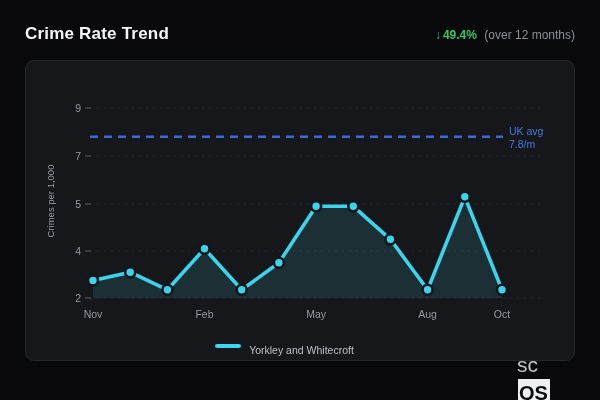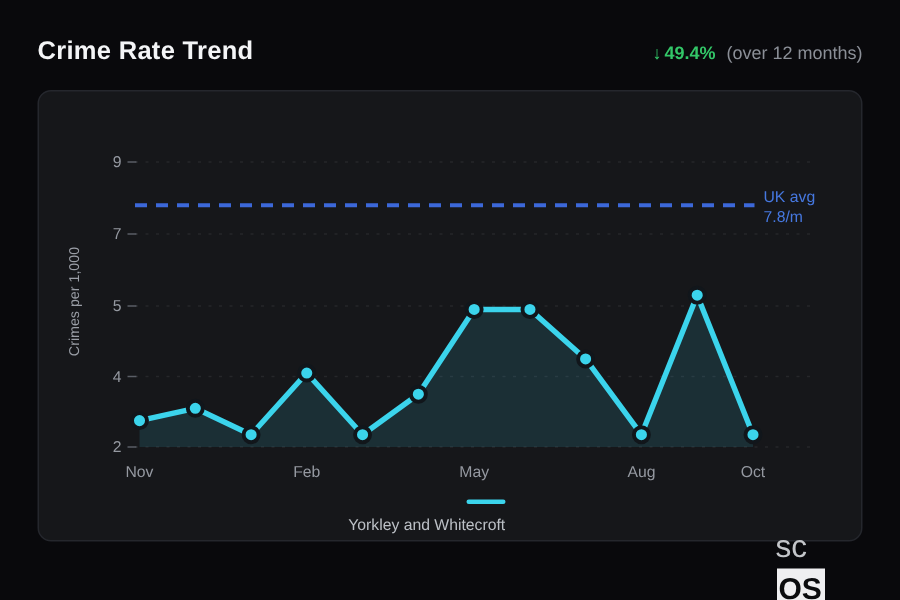--- a/index.html
+++ b/index.html
@@ -12,21 +12,21 @@
   .delta .arrow { color:#33c668; font-weight:bold; margin-right:2px; }
   .delta .pct { color:#33c668; font-weight:bold; margin-right:4px; }
   .delta .note { color:#8b8f97; }
   .panel { position:absolute; left:25px; top:60px; width:550px; height:301px;
            background:#16171a; border:1px solid #25272d; border-radius:9px; }
   .ylabel { position:absolute; left:24px; top:140px; transform:translate(-50%,-50%) rotate(-90deg);
             transform-origin:center; white-space:nowrap; color:#9a9ea6; font-size:9.5px; }
   svg.chart { position:absolute; left:0; top:0; }
   .legend { position:absolute; left:0; right:0; bottom:4px; display:flex;
             justify-content:center; align-items:center; gap:9px; font-size:10.5px; color:#bcc0c6; }
-  .legend .item { display:flex; align-items:flex-end; gap:8px; cursor:default;flex-direction:column; }
+  .legend .item { display:flex; align-items:flex-start; gap:8px; cursor:default; }
   .legend .gap { width:22px; }
   .sw-line { display:inline-block; width:26px; height:3.5px; border-radius:2px; background:#3bd4ec; }
   .sw-dash { display:inline-block; width:30px; height:3px;
              background:repeating-linear-gradient(90deg,#3c68d9 0 7px,transparent 7px 12px); }
   .logo { position:absolute; left:517px; top:351px; display:flex; align-items:flex-start; z-index:5;flex-direction:column; }
   .logo .sc { color:#c3c5c9; font-size:21px; line-height:28px; }
   .logo .os { background:#efeff1; color:#0b0c0e; font-size:20px; font-weight:bold;
               line-height:26px; padding:1px 2px 1px 1px; margin-left:1px; }
   .logo .reg { color:#94979d; font-size:8px; line-height:8px; margin-left:1px; }
 </style>

